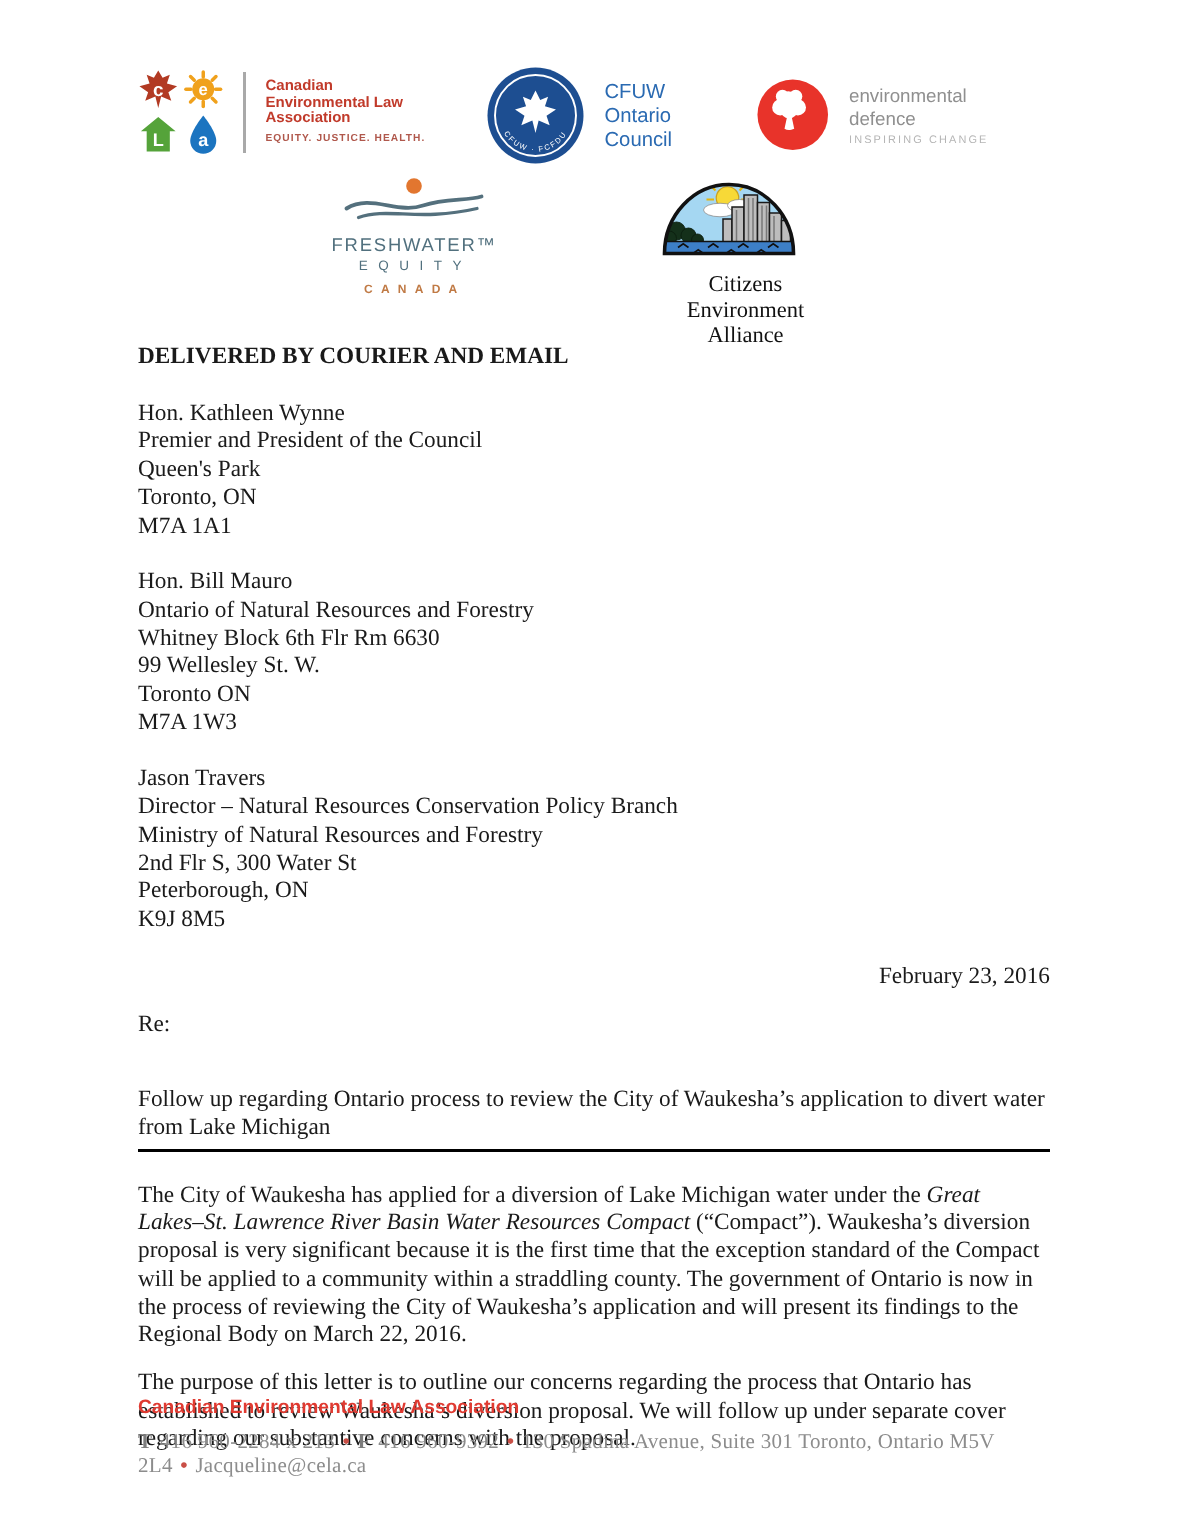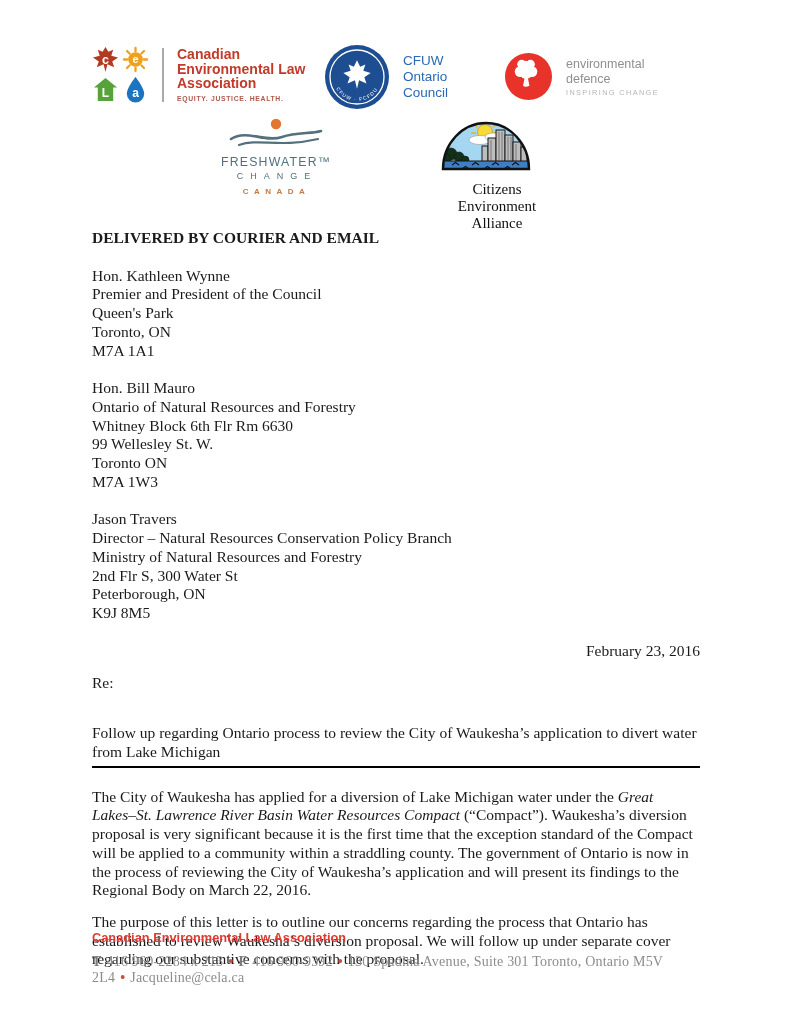--- a/index.html
+++ b/index.html
@@ -5,21 +5,21 @@
   html,body{margin:0;padding:0;background:#ffffff;}
   .page{position:relative;width:791px;height:1024px;background:#fff;overflow:hidden;
         font-family:"Liberation Serif",serif;color:#1a1a1a;}
 
   
   .logo{position:absolute;display:flex;align-items:center;}
   .cela{left:92px;top:46px;gap:9px;}
   .cela-tiles{display:grid;grid-template-columns:27px 27px;grid-auto-rows:27px;gap:3px;}
   .cela-divider{width:2px;height:54px;background:#a9a9a9;margin:0 4px;}
   .cela-text{font-family:"Liberation Sans",sans-serif;}
-  .cela-name div{font-weight:bold;font-size:14px;line-height:1.07;color:#c13a2a;}
+  .cela-name div{font-weight:bold;font-size:10px;line-height:1.07;color:#c13a2a;}
   .cela-tag{margin-top:4px;font-size:6.8px;letter-spacing:.7px;color:#b0584c;font-weight:bold;}
 
   .cfuw{left:324px;top:44px;gap:13px;}
   .cfuw-label div{font-family:"Liberation Sans",sans-serif;font-size:13.5px;line-height:1.2;color:#2a6ab2;}
 
   .ed{left:504px;top:52px;gap:13px;}
   .ed-text{font-family:"Liberation Sans",sans-serif;}
   .ed-name div{font-size:12.5px;line-height:1.2;color:#8f8f8f;}
   .ed-tag{margin-top:1px;font-size:7.3px;letter-spacing:1.4px;color:#b5b5b5;}
 
@@ -142,21 +142,21 @@
     </div>
   </div>
 
   <div class="logo fw">
     <svg width="100" height="34" viewBox="0 0 100 34">
       <circle cx="51" cy="7" r="5.2" fill="#e2762f"></circle>
       <path d="M6 22 C22 12, 40 26, 57 20 C72 15, 86 17, 96 14" stroke="#54707d" stroke-width="2.6" fill="none" stroke-linecap="round"></path>
       <path d="M14 28 C34 21, 54 31, 93 22" stroke="#54707d" stroke-width="2.2" fill="none" stroke-linecap="round"></path>
     </svg>
     <div class="fw-l1">FRESHWATER™</div>
-    <div class="fw-l2">CHANGE</div>
+    <div class="fw-l2">EQUITY</div>
     <div class="fw-l3">CANADA</div>
   </div>
 
   <div class="logo cea">
     <svg width="96" height="60" viewBox="0 0 96 60">
       <defs>
           <clipPath id="dome">
             <path d="M5 53 A 43 46 0 0 1 91 53 Z"></path>
           </clipPath>
         </defs>

